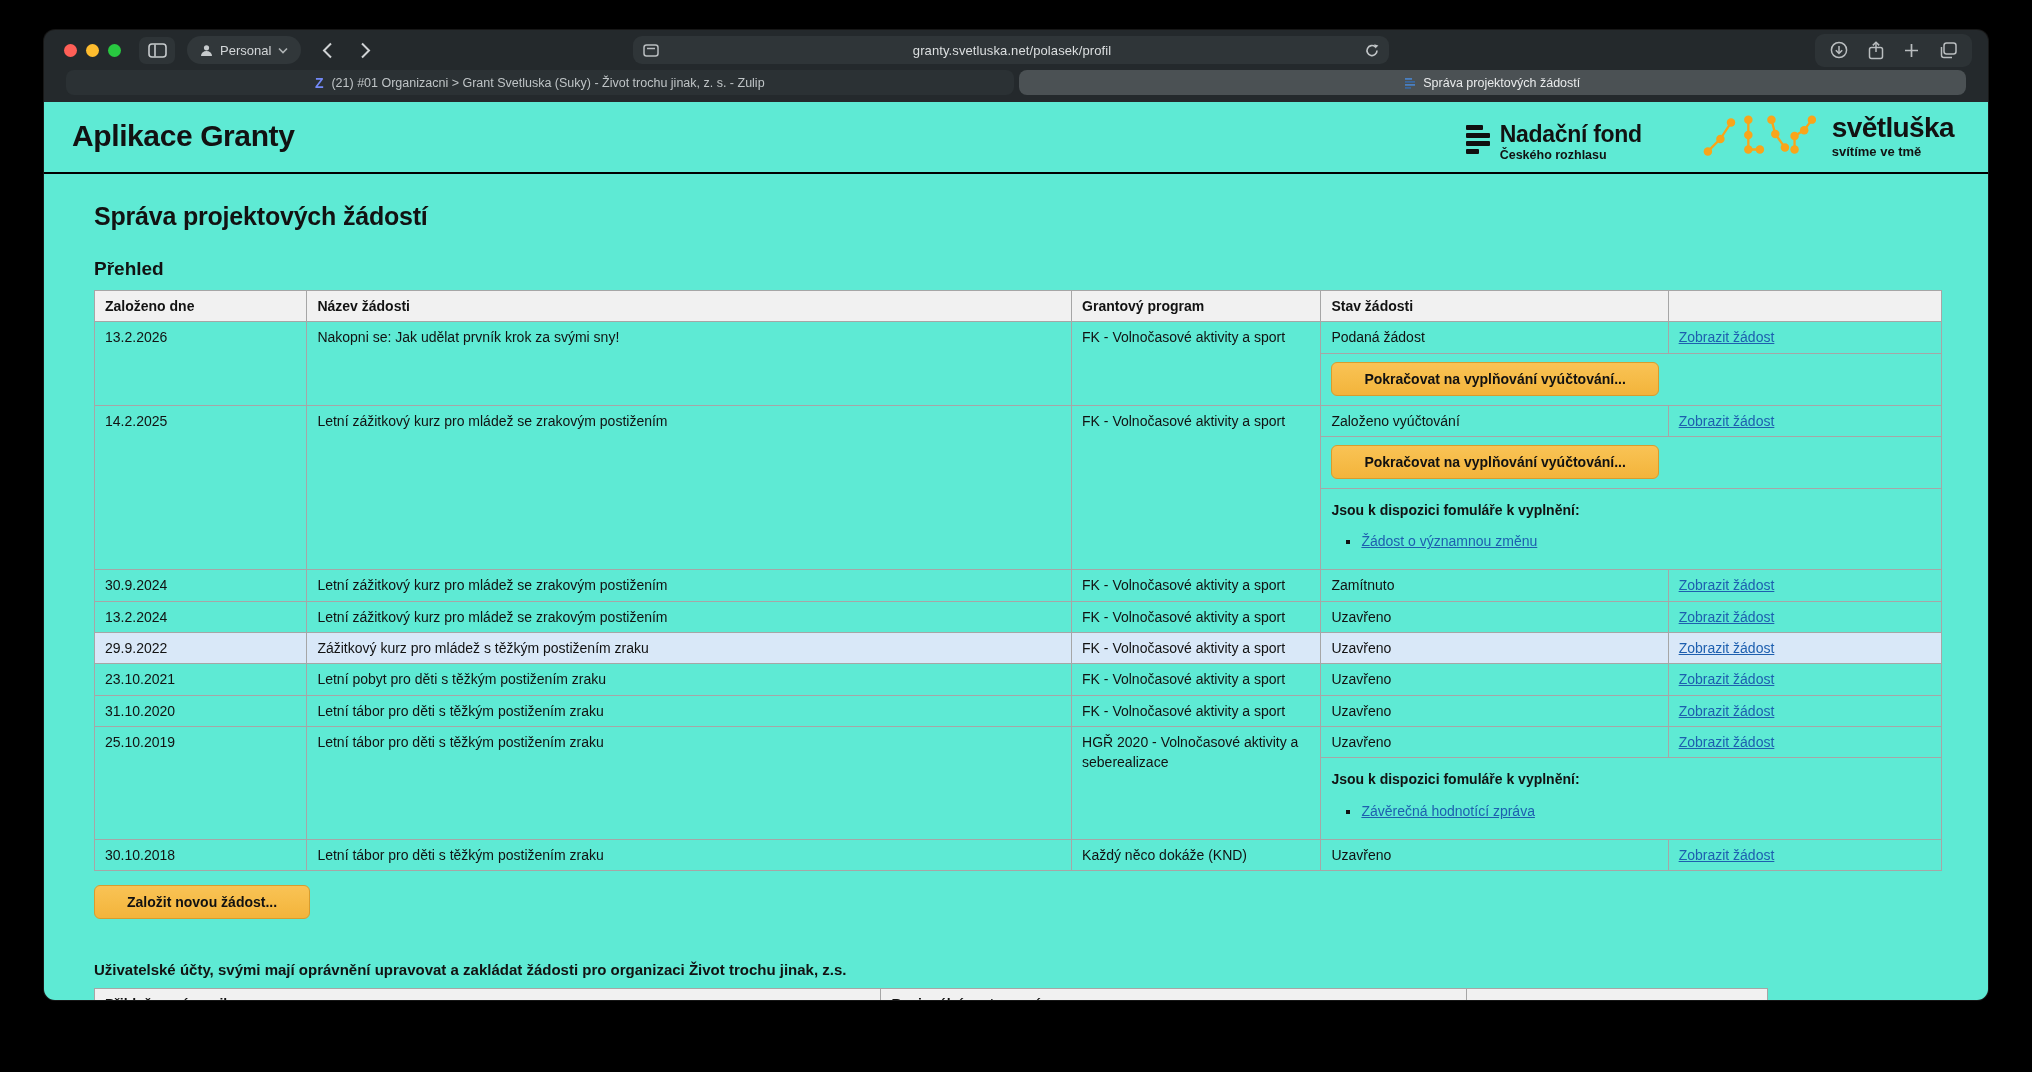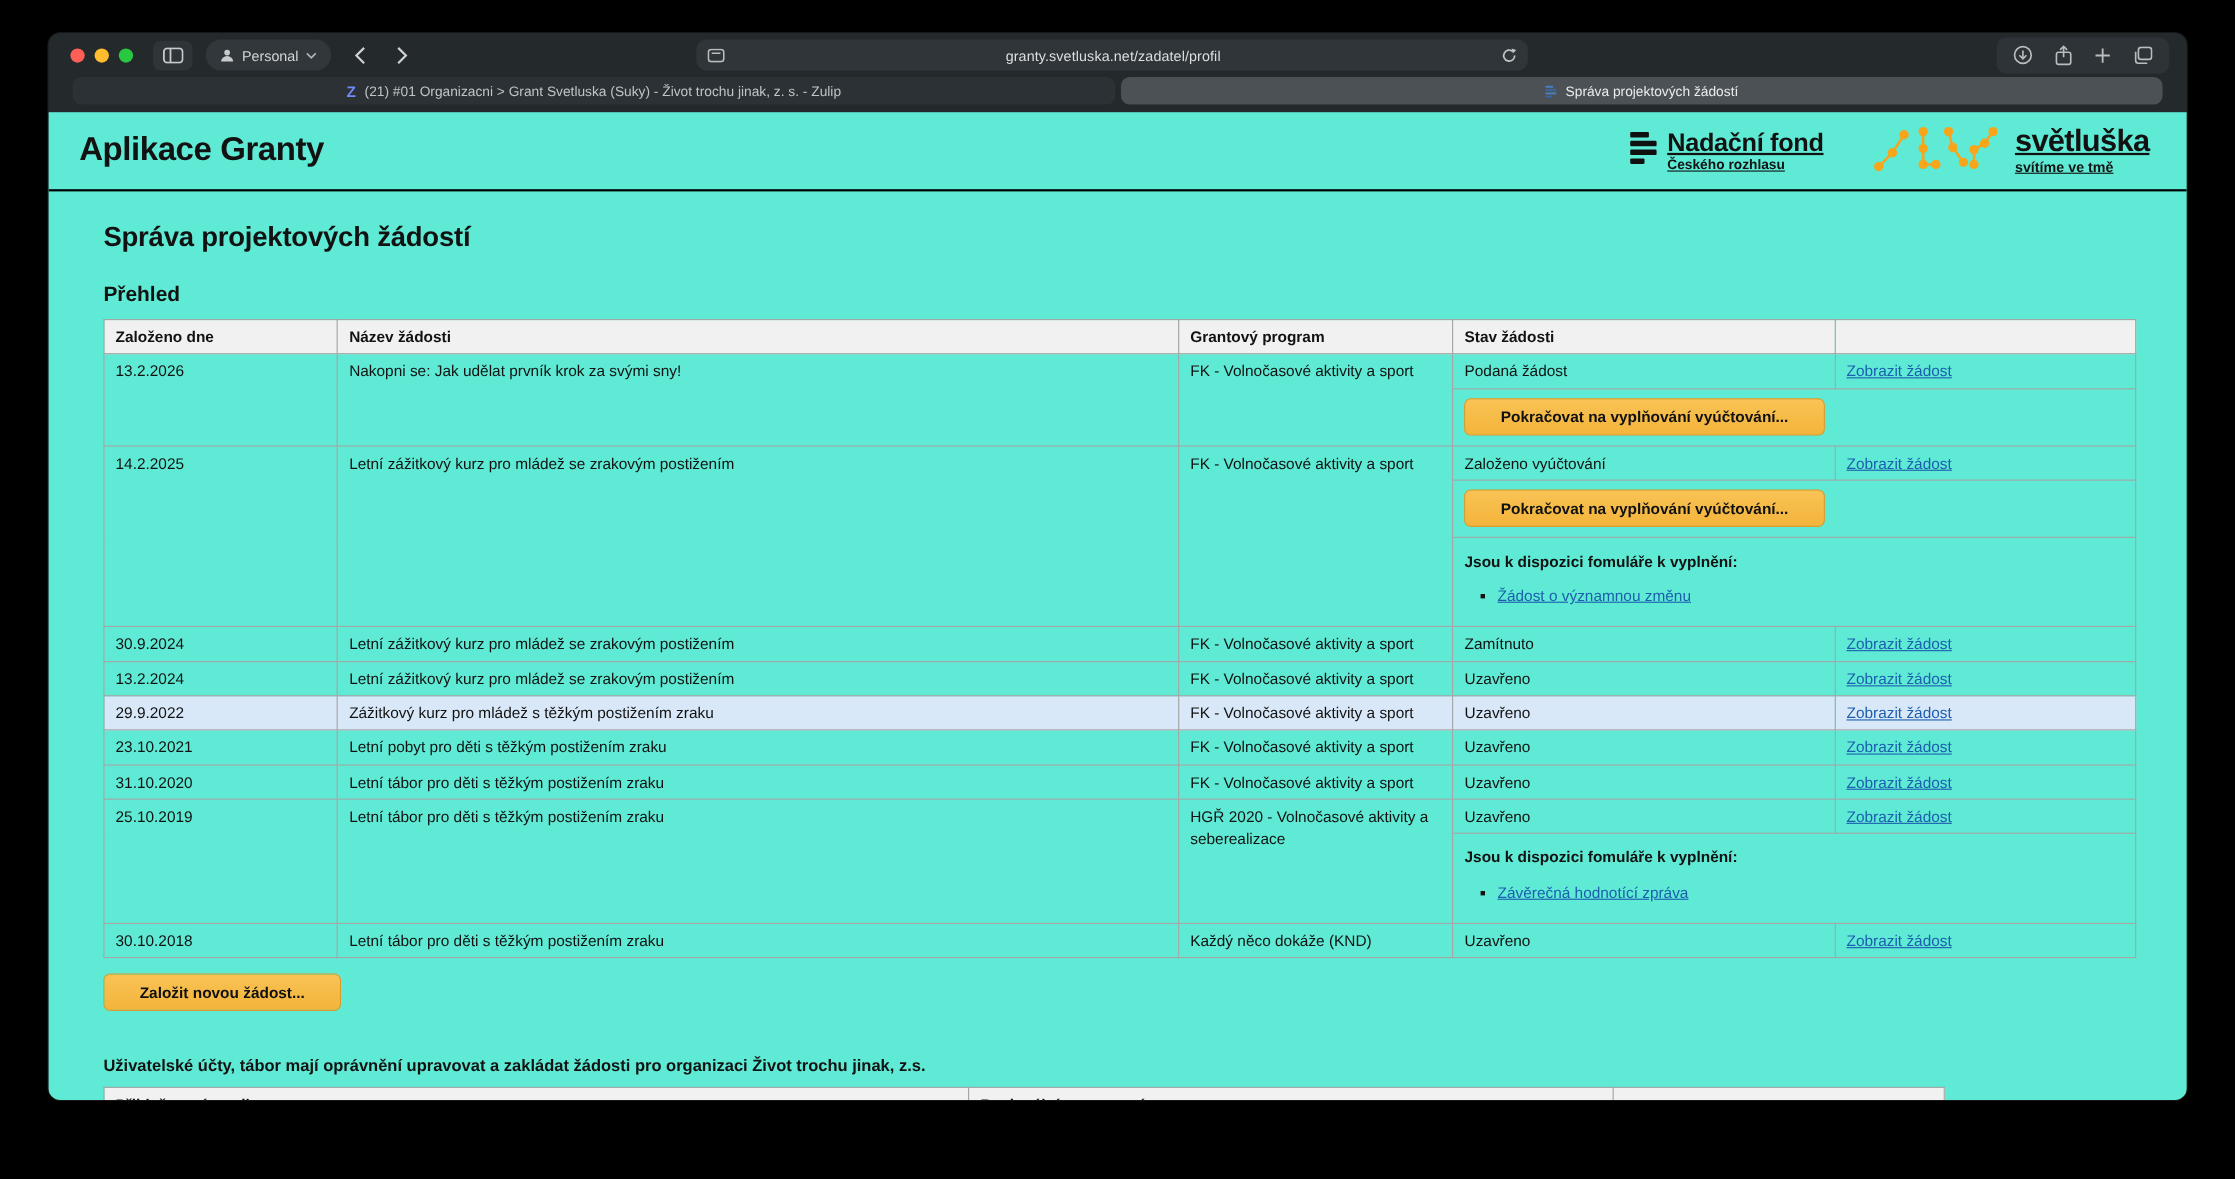--- a/index.html
+++ b/index.html
@@ -47,21 +47,21 @@
     overflow: hidden; white-space: nowrap; border: none; font-family: inherit; min-width: 0;
   }
   .tab.active { background: #4b5154; color: #e9ebec; }
   .zulip-glyph { font-weight: bold; font-size: 14px; color: #7389f8; line-height: 1; }
   
   .content { flex: 1; background: #5eead4; color: #121212; overflow: hidden; }
   .page-header { display: flex; justify-content: space-between; align-items: center; padding: 8px 26px 10px 28px; border-bottom: 2px solid #000; }
   .app-title { font-size: 30px; font-weight: bold; letter-spacing: -.4px; }
   .login-line { font-size: 14px; font-weight: bold; margin-top: 1px; }
   a { color: #1d5faf; }
-  .logos { display: flex; align-items: center; gap: 40px; padding-right: 8px; text-decoration: underline; }
+  .logos { display: flex; align-items: flex-end; gap: 56px; padding-right: 8px; }
   .nf-logo { display: flex; align-items: flex-start; gap: 10px; }
   .nf-bars { padding-top: 4px; }
   .nf-bars i { display: block; height: 5px; background: #101010; margin-bottom: 3px; border-radius: 1px; }
   .nf-text .l1 { font-size: 23px; font-weight: bold; letter-spacing: -.3px; }
   .nf-text .l2 { font-size: 12.5px; font-weight: bold; }
   .sv-logo { display: flex; align-items: center; gap: 16px; }
   .sv-text .l1 { font-size: 28px; font-weight: bold; letter-spacing: -.6px; line-height: 1; }
   .sv-text .l2 { font-size: 13px; font-weight: bold; margin-top: 2px; }
   main { padding: 0 46px 0 50px; }
   .page-title { font-size: 25px; font-weight: bold; margin-top: 28px; letter-spacing: -.2px; }
@@ -126,21 +126,21 @@
           <polyline points="2,1.5 9,8.5 2,15.5" fill="none" stroke="#cfd2d4" stroke-width="2"></polyline>
         </svg>
       </button>
     </div>
 
     <button class="urlbar">
       <svg class="icon-svg" width="16" height="13" viewBox="0 0 16 13">
         <rect x="1" y="1" width="14" height="11" rx="2.5" fill="none" stroke="#b9bdbf" stroke-width="1.5"></rect>
         <line x1="4" y1="4.4" x2="12" y2="4.4" stroke="#b9bdbf" stroke-width="1.5"></line>
       </svg>
-      <span class="url-text">granty.svetluska.net/zadatel/profil</span>
+      <span class="url-text">granty.svetluska.net/polasek/profil</span>
       <svg class="icon-svg" width="14" height="15" viewBox="0 0 14 15">
         <path d="M12 7.5 a5 5 0 1 1 -1.7 -3.7" fill="none" stroke="#c0c4c6" stroke-width="1.6"></path>
         <polygon points="9.2,1.2 13.4,2.4 10.4,5.6" fill="#c0c4c6"></polygon>
       </svg>
     </button>
 
     <div class="right-group">
       <button class="chrome-btn">
         <svg class="icon-svg" width="18" height="18" viewBox="0 0 18 18">
           <circle cx="9" cy="9" r="7.6" fill="none" stroke="#b9bdbf" stroke-width="1.5"></circle>
@@ -345,21 +345,21 @@
               <td>Uzavřeno</td>
               <td><a href="#">Zobrazit žádost</a></td>
             </tr>
           </tbody>
       </table>
 
       <div class="new-btn-wrap">
         <button class="orange-btn">Založit novou žádost...</button>
       </div>
 
-      <h3 class="users-heading">Uživatelské účty, tábor mají oprávnění upravovat a zakládat žádosti pro organizaci Život trochu jinak, z.s.</h3>
+      <h3 class="users-heading">Uživatelské účty, svými mají oprávnění upravovat a zakládat žádosti pro organizaci Život trochu jinak, z.s.</h3>
 
       <table id="users-table">
         <colgroup>
           <col style="width:47%">
             <col style="width:35%">
             <col style="width:18%">
         </colgroup>
         <thead>
           <tr>
             <th>Přihlašovací email</th>

